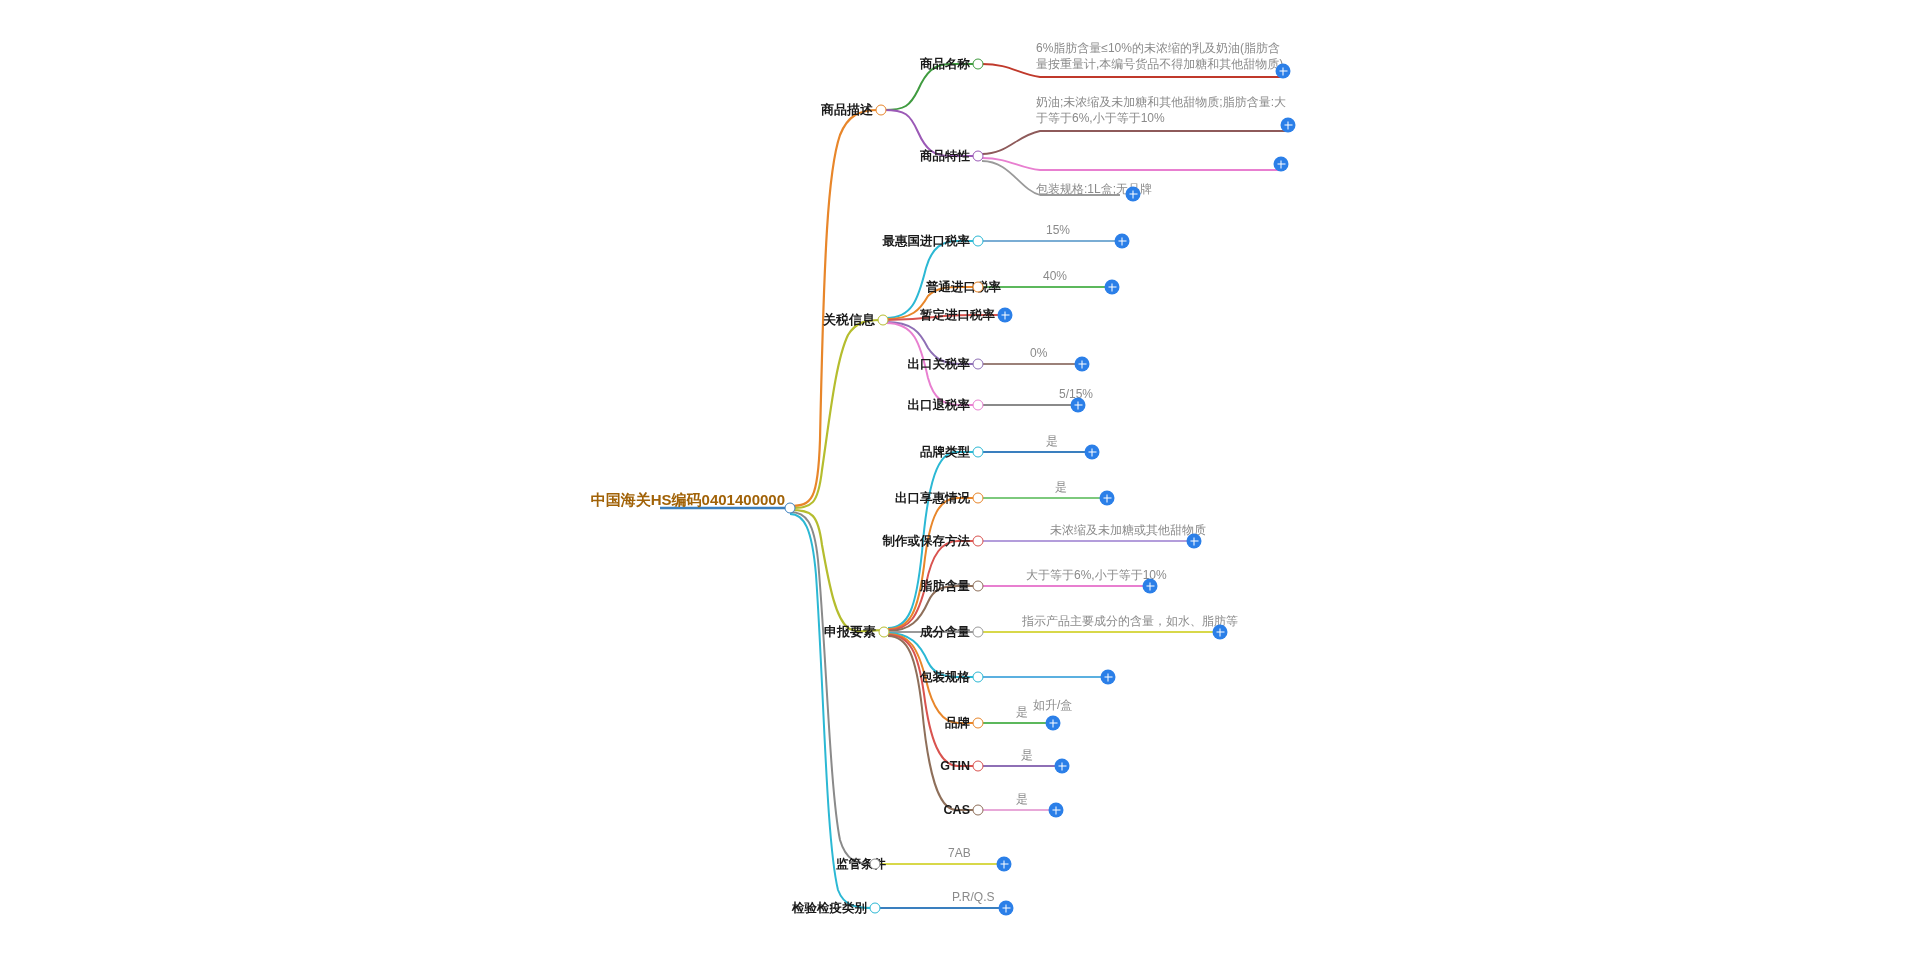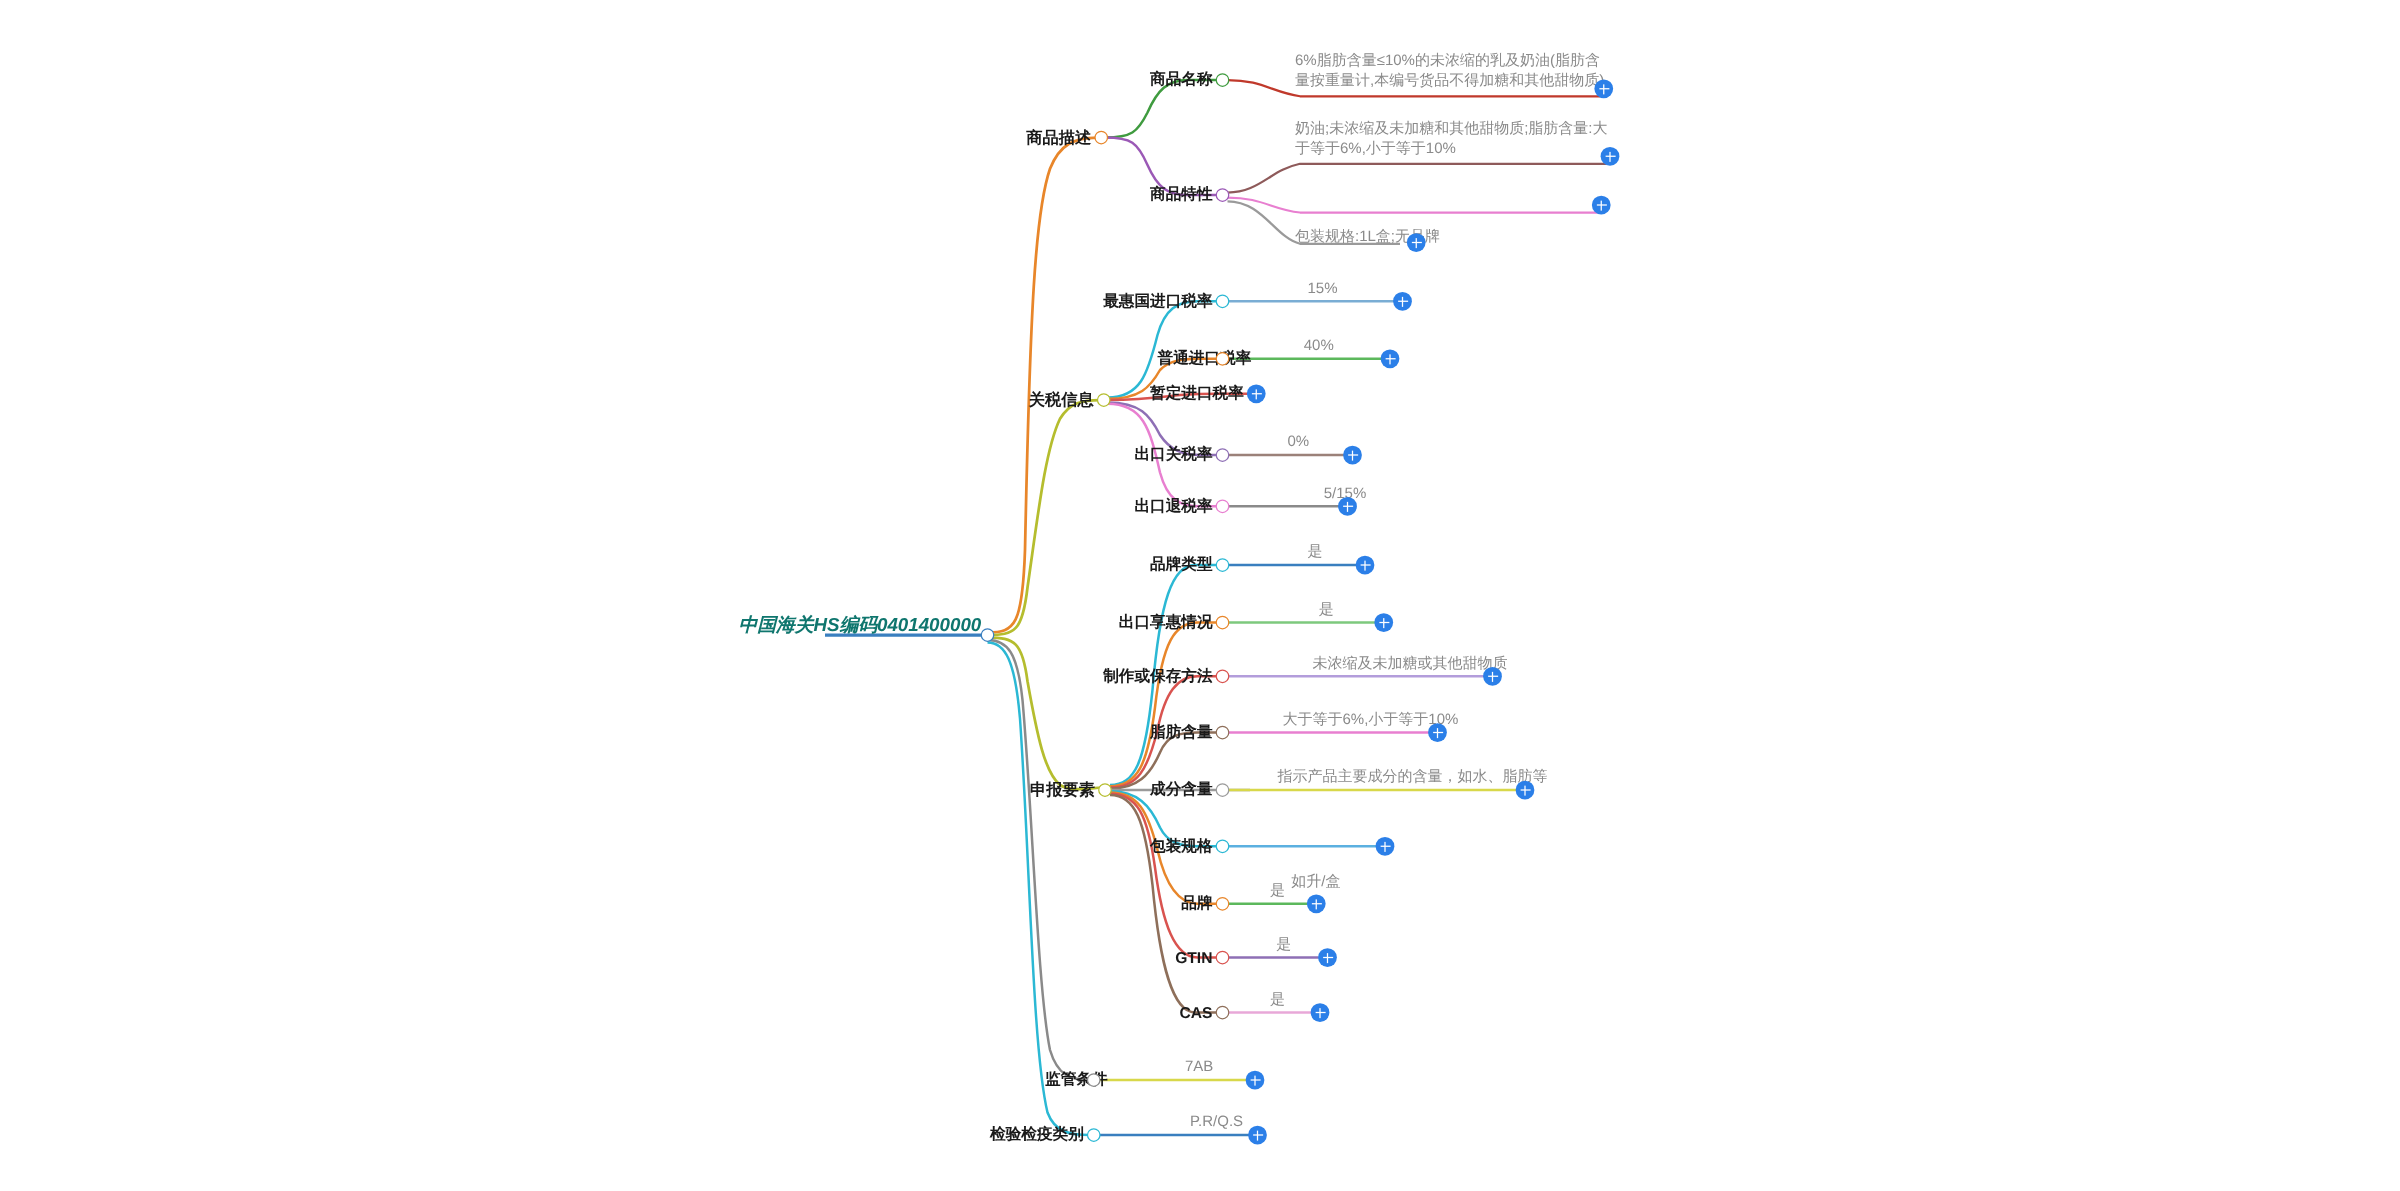--- a/index.html
+++ b/index.html
@@ -3,21 +3,21 @@
 <meta charset="utf-8">
 <style>
   html,body{margin:0;padding:0;background:#ffffff;}
   body{width:1920px;height:953px;overflow:hidden;font-family:"Liberation Sans","DejaVu Sans",sans-serif;}
   #stage{position:relative;width:1920px;height:953px;background:#fff;}
   svg#edges{position:absolute;left:0;top:0;width:1920px;height:953px;pointer-events:none;}
 
   .node{position:absolute;white-space:nowrap;}
   .nodelabel{position:absolute;white-space:nowrap;font-weight:bold;color:#1a1a1a;
              transform:translate(-100%,-50%);padding-right:5px;}
-  .root .nodelabel{font-size:15px;color:#0f766e;font-style:italic;}
+  .root .nodelabel{font-size:15px;color:#a16207;}
   .lvl1 .nodelabel{font-size:13px;}
   .lvl2 .nodelabel{font-size:12.5px;}
   .valtext{position:absolute;font-size:12px;color:#8a8a8a;font-weight:normal;
            line-height:16px;transform:translate(0,-100%);}
   .dot{position:absolute;width:11px;height:11px;border-radius:50%;
        background:#fff;border:1.6px solid #888;transform:translate(-50%,-50%);box-sizing:border-box;}
   .plus{position:absolute;width:15px;height:15px;border-radius:50%;background:#2b7fe8;
         transform:translate(-50%,-50%);box-sizing:border-box;}
   .plus:before,.plus:after{content:"";position:absolute;background:#fff;}
   .plus:before{left:3.5px;top:6.8px;width:8px;height:1.6px;}

